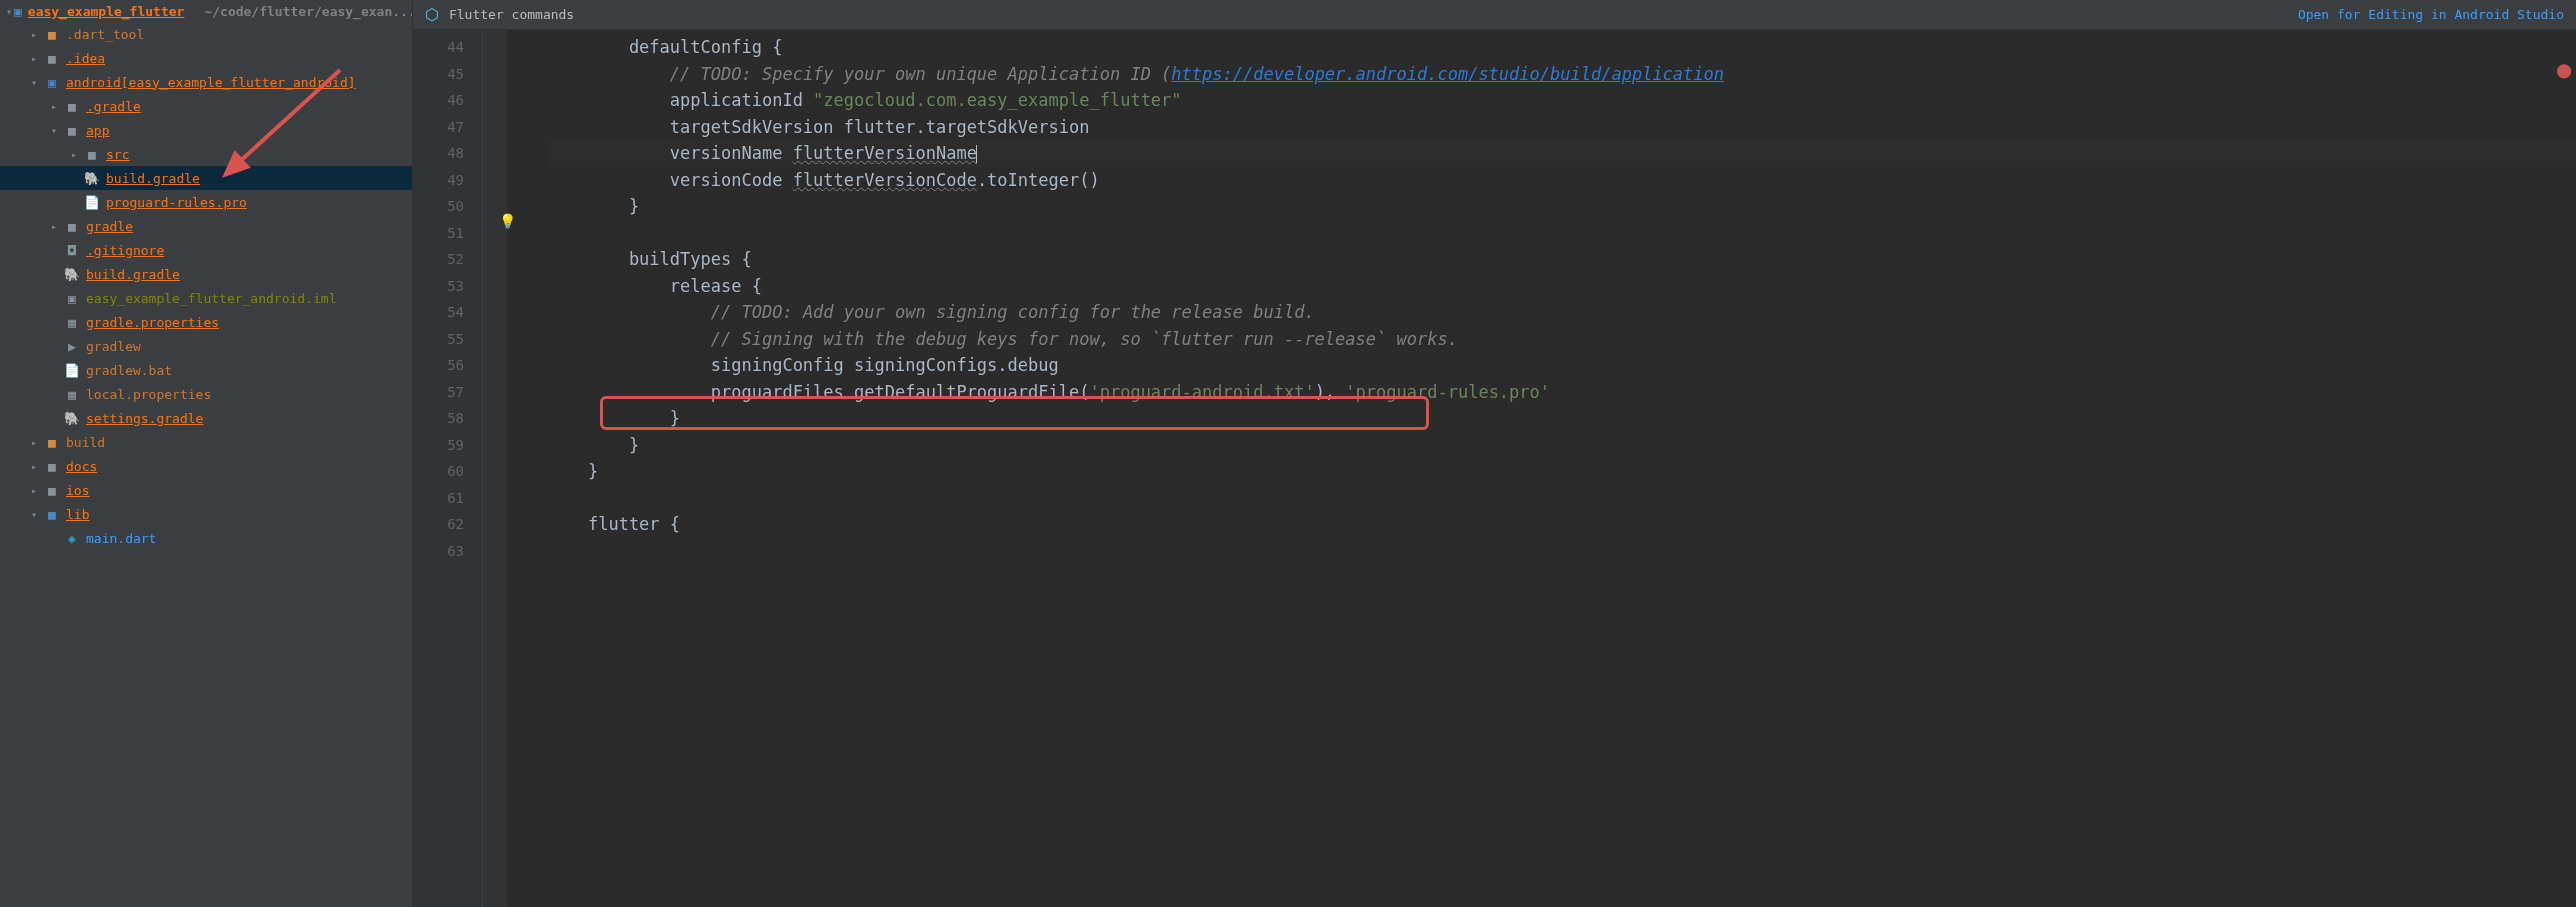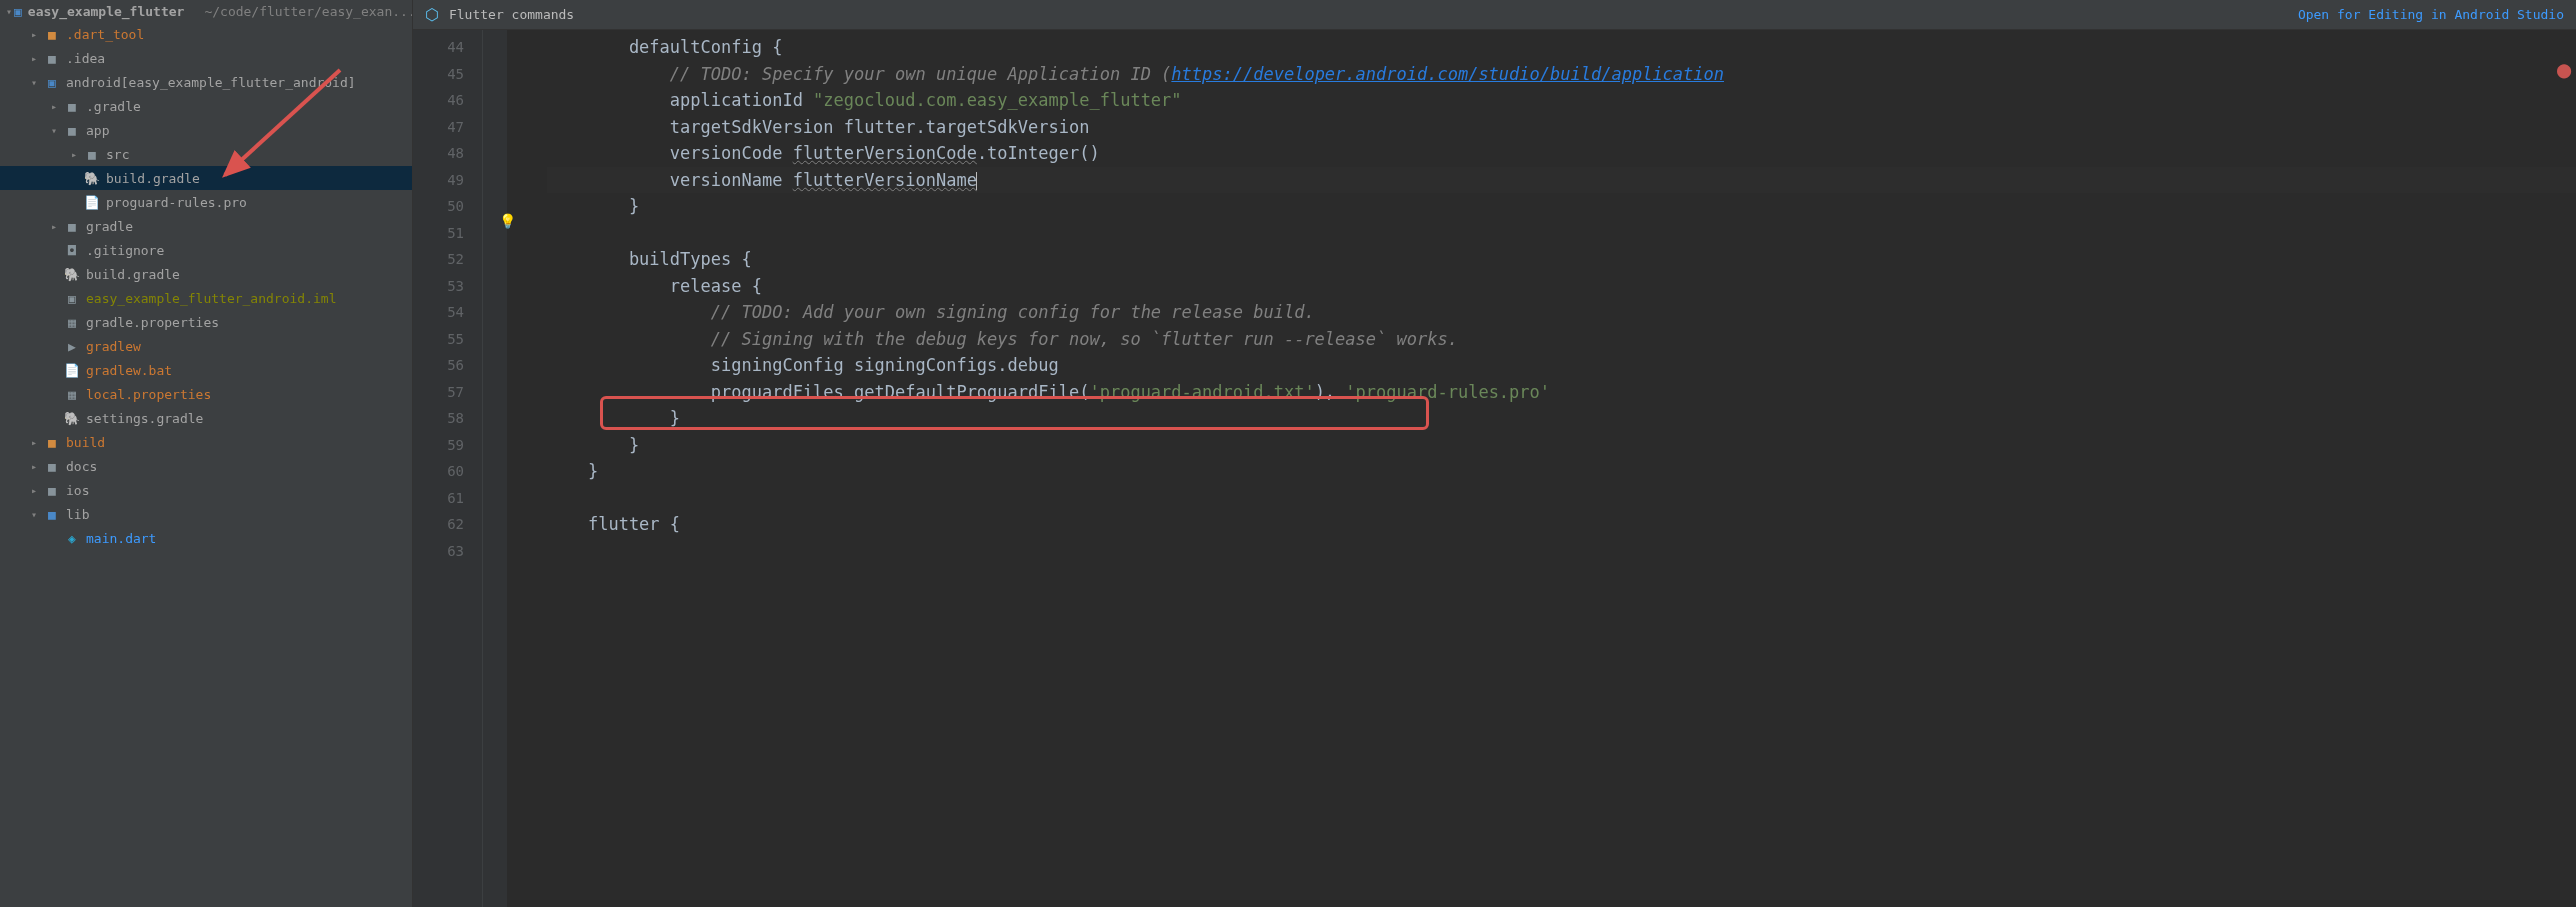--- a/index.html
+++ b/index.html
@@ -43,21 +43,21 @@
   .chevron-down::before { content: "▾"; }
   .chevron-right::before { content: "▸"; }
   .chevron-none { visibility: hidden; }
   
   .icon { width: 16px; height: 16px; display: inline-flex; align-items: center; justify-content: center; margin-right: 6px; font-size: 13px; }
   .folder-orange { color: #d28b40; }
   .folder-gray { color: #87939a; }
   .folder-blue { color: #4a88c7; }
   .file-gray { color: #87939a; }
   .orange-text { color: #cc7832; }
-  .white-text { color: #a3a3a3; }
+  .white-text { color: #f97316; text-decoration: underline; }
   .dim-text { color: #808080; }
   .excluded-text { color: #848504; }
   
   .project-root {
     display: flex; align-items: center; height: 22px;
     padding-left: 6px; background: #3c3f41;
     font-weight: bold; font-size: 13px;
   }
   
   .toolbar {
@@ -114,21 +114,21 @@
 </style>
 </head>
 <body>
 
 <div class="ide-container">
   <div class="sidebar">
     <div class="project-root">
       <span class="chevron chevron-down"></span>
       <span class="icon folder-blue">▣</span>
       <span class="white-text">easy_example_flutter</span>
-      <span class="dim-text" style="margin-left:20px;font-weight:normal">~/code/flutter/easy_exan...</span>
+      <span class="dim-text" style="margin-left:20px;font-weight:bold">~/code/flutter/easy_exan...</span>
     </div>
 
     <div class="tree-item indent-1">
       <span class="chevron chevron-right"></span>
       <span class="icon folder-orange">■</span>
       <span class="orange-text">.dart_tool</span>
     </div>
     <div class="tree-item indent-1">
       <span class="chevron chevron-right"></span>
       <span class="icon folder-gray">■</span>
@@ -270,22 +270,22 @@
         <div class="gutter-line">62</div>
         <div class="gutter-line">63</div>
       </div>
       <div class="fold-bar"></div>
       <span class="bulb">💡</span>
       <div class="code">
         <div class="code-line"><span class="c-ident">        defaultConfig </span><span class="c-bracket">{</span></div>
         <div class="code-line"><span>            </span><span class="c-comment">// TODO: Specify your own unique Application ID (</span><span class="c-link">https://developer.android.com/studio/build/application</span></div>
         <div class="code-line"><span class="c-ident">            applicationId </span><span class="c-string">"zegocloud.com.easy_example_flutter"</span></div>
         <div class="code-line"><span class="c-ident">            targetSdkVersion flutter.targetSdkVersion</span></div>
+        <div class="code-line current-line"><span class="c-ident">            versionName </span><span class="c-ident c-underline">flutterVersionName</span><span class="caret"></span></div>
         <div class="code-line"><span class="c-ident">            versionCode </span><span class="c-ident c-underline">flutterVersionCode</span><span class="c-ident">.toInteger()</span></div>
-        <div class="code-line current-line"><span class="c-ident">            versionName </span><span class="c-ident c-underline">flutterVersionName</span><span class="caret"></span></div>
         <div class="code-line"><span>        </span><span class="c-bracket">}</span></div>
         <div class="code-line"></div>
         <div class="code-line"><span class="c-ident">        buildTypes </span><span class="c-bracket">{</span></div>
         <div class="code-line"><span class="c-ident">            release </span><span class="c-bracket">{</span></div>
         <div class="code-line"><span>                </span><span class="c-comment">// TODO: Add your own signing config for the release build.</span></div>
         <div class="code-line"><span>                </span><span class="c-comment">// Signing with the debug keys for now, so `flutter run --release` works.</span></div>
         <div class="code-line"><span class="c-ident">                signingConfig signingConfigs.debug</span></div>
         <div class="code-line"><span class="c-ident">                proguardFiles getDefaultProguardFile(</span><span class="c-string">'proguard-android.txt'</span><span class="c-ident">), </span><span class="c-string">'proguard-rules.pro'</span></div>
         <div class="code-line"><span>            </span><span class="c-bracket">}</span></div>
         <div class="code-line"><span>        </span><span class="c-bracket">}</span></div>

